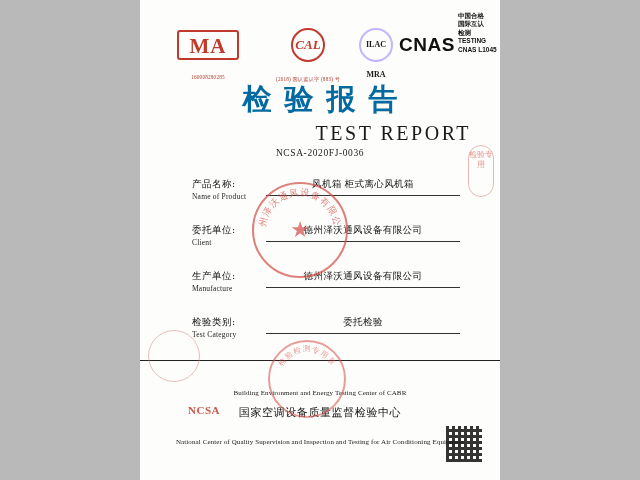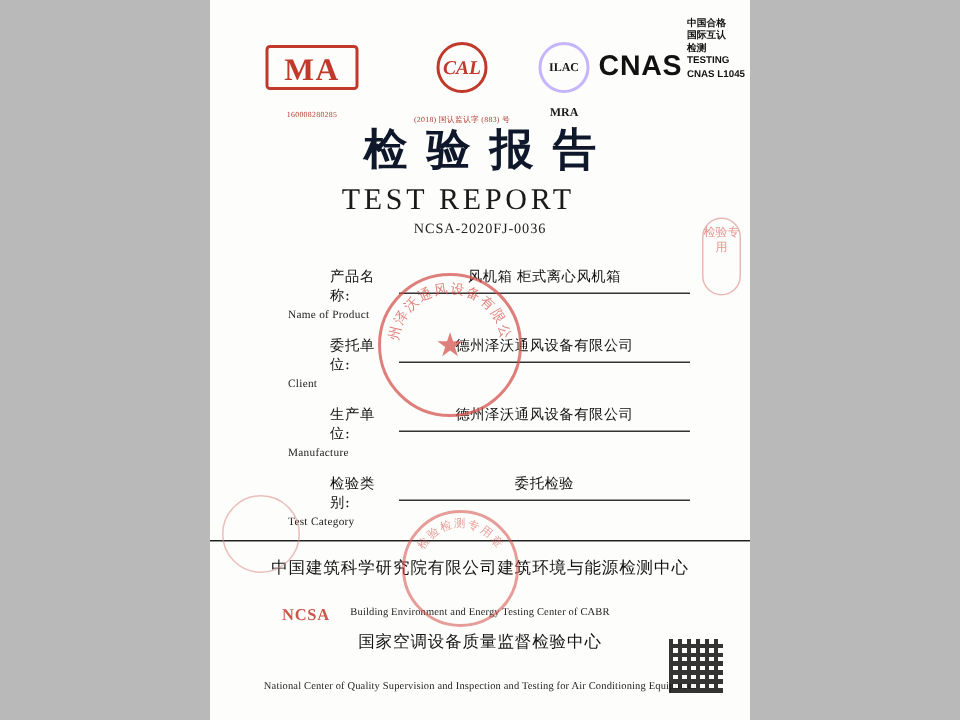--- a/index.html
+++ b/index.html
@@ -104,26 +104,26 @@
   
   .title-cn {
     position: absolute;
     left: 0; top: 80px; width: 360px;
     text-align: center;
     font-family: "DejaVu Serif", serif;
     font-size: 29px;
     font-weight: bold;
     letter-spacing: 13px;
     text-indent: 13px;
-    color: #0f172a;
+    color: #0369a1;
   }
   .title-en {
     position: absolute;
     left: 0; top: 122px; width: 331px;
-    text-align: center;
+    text-align: right;
     font-size: 20px;
     letter-spacing: 2.5px;
     color: #1a1a1a;
     font-family: "Liberation Serif", serif;
   }
   .report-no {
     position: absolute;
     left: 0; top: 148px; width: 360px;
     text-align: center;
     font-size: 9.5px;
@@ -146,40 +146,39 @@
     left: 0;
     top: 0;
     width: 70px;
   }
   .f-label .cn {
     display: block;
     font-size: 9.5px;
     letter-spacing: .5px;
     color: #111;
     font-family: "DejaVu Serif", serif;
-    margin-left: 28px;
   }
   .f-label .en {
     display: block;
     font-size: 7.5px;
     color: #222;
     margin-top: 1px;
     letter-spacing: .2px;
   }
   .f-value {
     position: absolute;
     left: 74px;
     top: 0;
     width: 194px;
     border-bottom: 1px solid #333;
     height: 17px;
     text-align: center;
     font-size: 9.5px;
     color: #111;
-    font-family: Liberation Sans, sans-serif;
+    font-family: Liberation Serif, serif;
     letter-spacing: .4px;
   }
   
   .footer {
     position: absolute;
     left: 0;
     top: 360px;
     width: 360px;
     text-align: center;
     border-top: 1.4px solid #222;
@@ -373,21 +372,20 @@
         <path id="arcTop" d="M 12,48 A 36,36 0 0 1 84,48"></path>
       </defs>
       <text><textPath href="#arcTop" startOffset="50%" text-anchor="middle">德州泽沃通风设备有限公司</textPath></text>
     </svg>
     <div class="stamp-inner">★</div>
   </div>
 
   <div class="stamp-right">检验专用</div>
 
   <div class="footer">
-    <div class="ft-cn">中国建筑科学研究院有限公司建筑环境与能源检测中心</div>
     <div class="ft-en">Building Environment and Energy Testing Center of CABR</div>
     <div class="ft-gap"></div>
     <div class="ft-cn">国家空调设备质量监督检验中心</div>
     <div class="ft-en">National Center of Quality Supervision and Inspection and Testing for Air Conditioning Equipment</div>
   </div>
 
   <div class="stamp-round stamp-foot">
     <svg class="stamp-arc" viewBox="0 0 78 78">
       <defs>
         <path id="arcTop2" d="M 10,39 A 29,29 0 0 1 68,39"></path>

